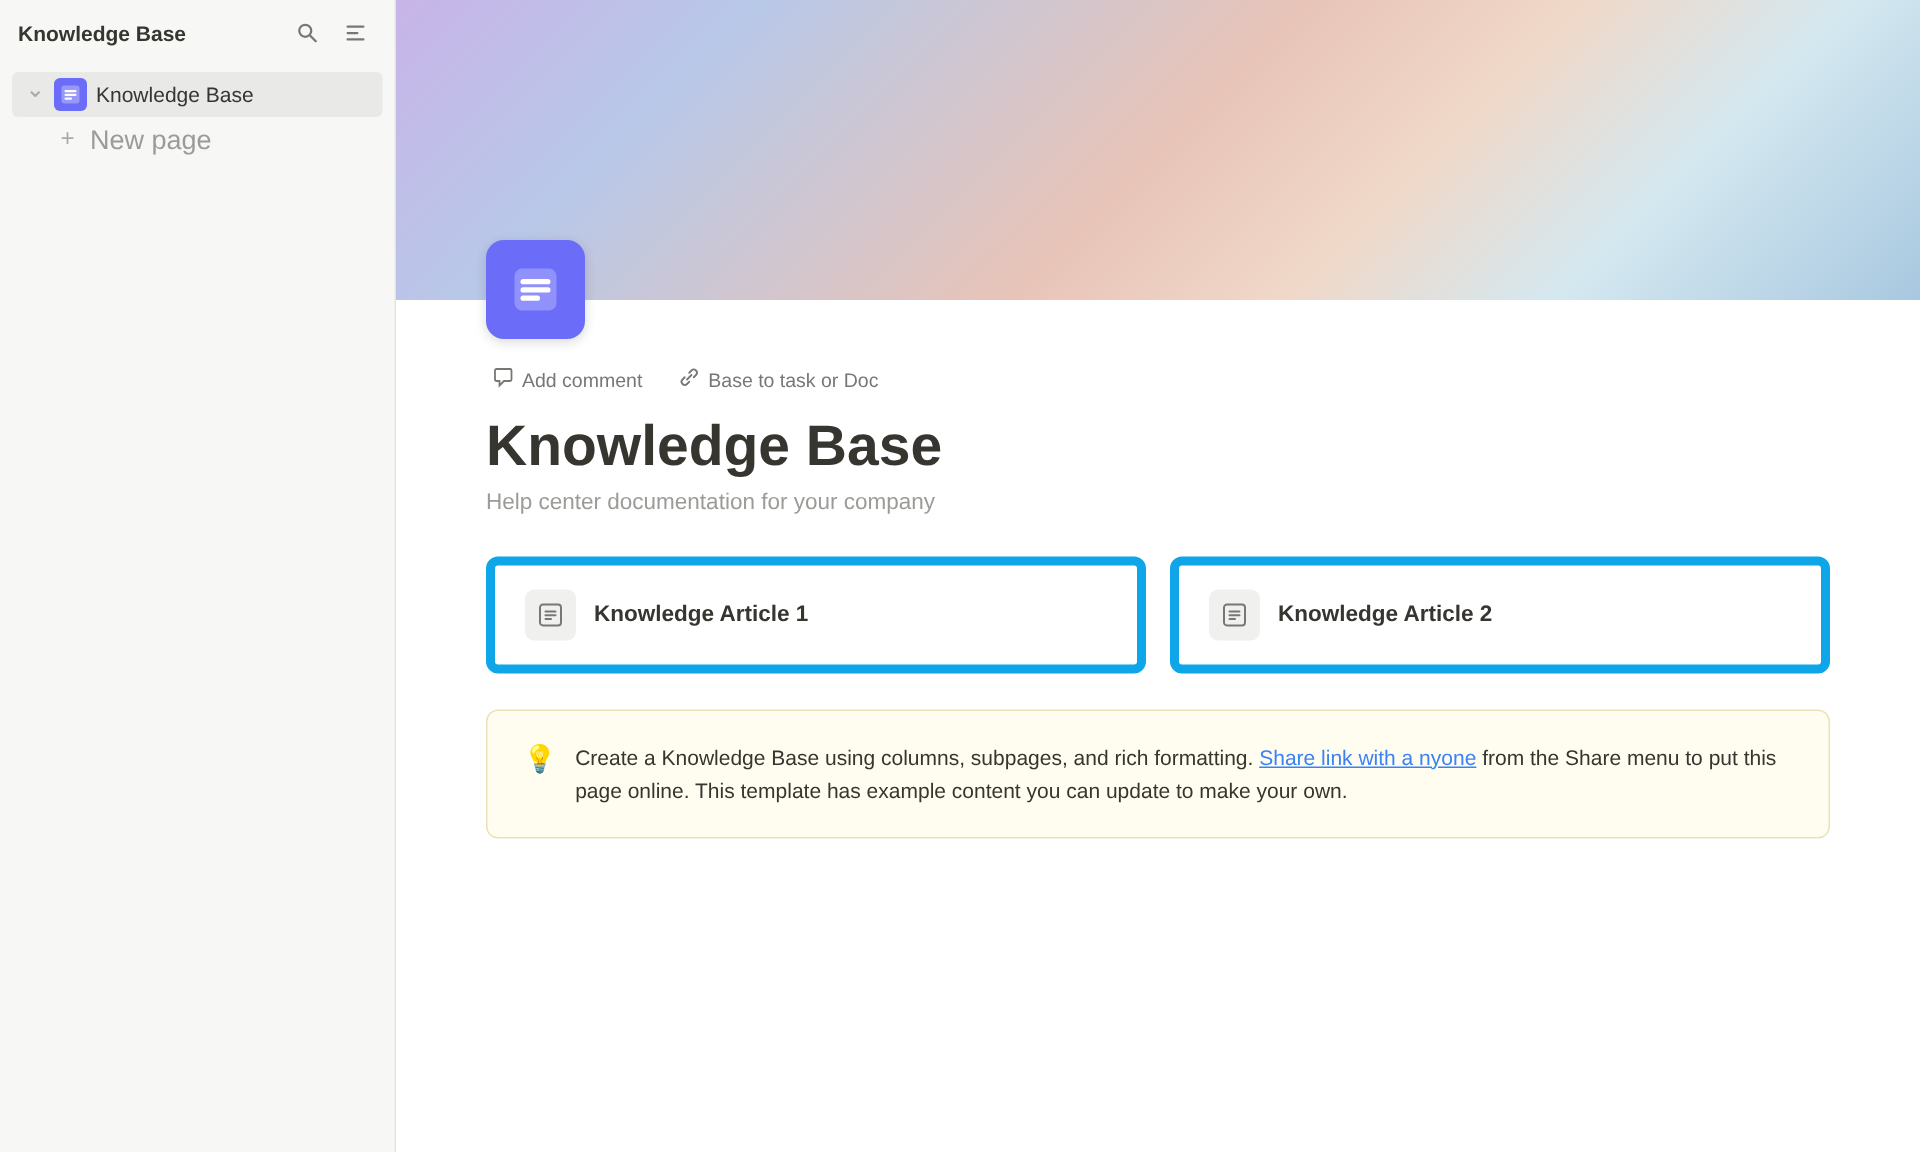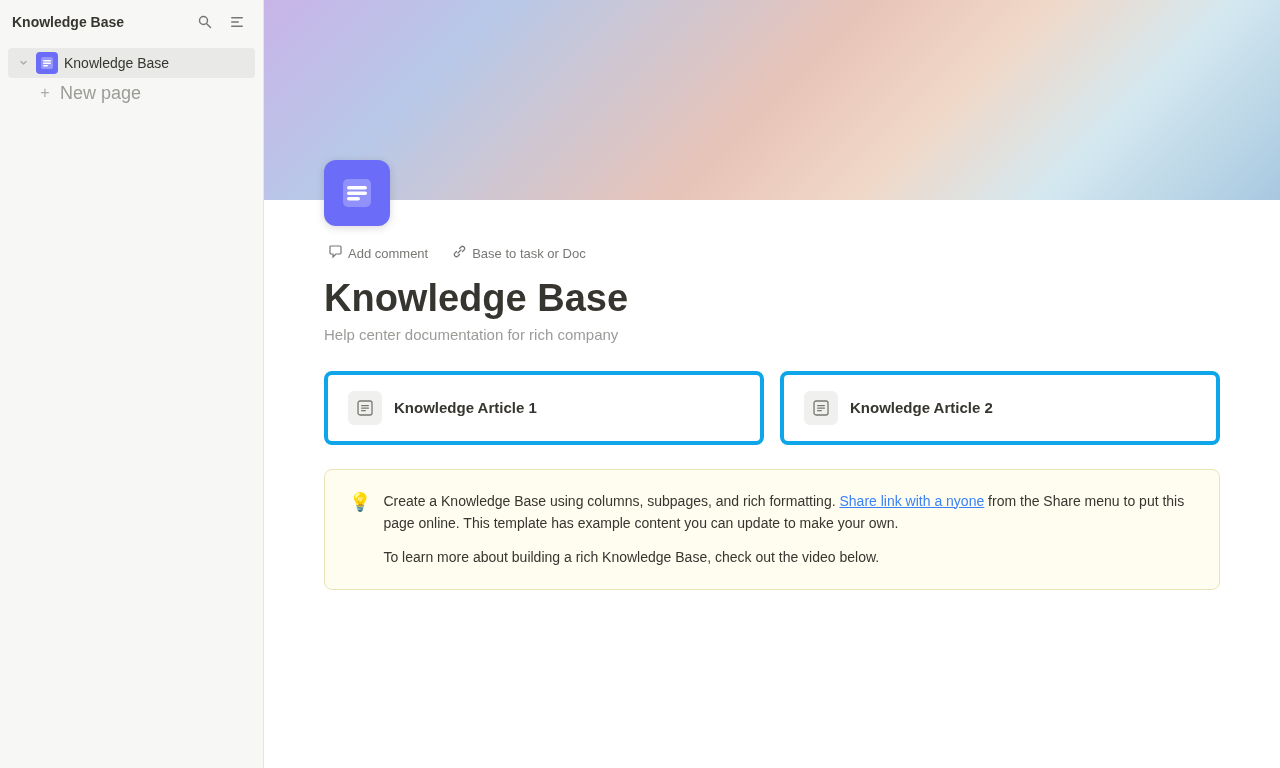--- a/index.html
+++ b/index.html
@@ -194,21 +194,21 @@
     }
 
     
     #article-cards {
       display: flex;
       gap: 16px;
       margin-bottom: 24px;
     }
     .article-card {
       flex: 1;
-      border: 4px solid #0ea5e9;
+      border: 6px solid #0ea5e9;
       border-radius: 8px;
       padding: 16px 20px;
       display: flex;
       align-items: center;
       gap: 12px;
       cursor: pointer;
       background: #fff;
       min-height: 72px;
     }
     .article-card-icon {
@@ -337,21 +337,21 @@
           <path d="M4.5 7.5L3 9C2.17 9.83 2.17 11.17 3 12L3 12C3.83 12.83 5.17 12.83 6 12L7.5 10.5" stroke="#787774" stroke-width="1.2" stroke-linecap="round"></path>
           <path d="M7.5 4.5L9 3C9.83 2.17 11.17 2.17 12 3V3C12.83 3.83 12.83 5.17 12 6L10.5 7.5" stroke="#787774" stroke-width="1.2" stroke-linecap="round"></path>
         </svg>
       </span>
       <span>Base to task or Doc</span>
     </button>
   </div>
 
   <div id="page-title-area">
     <h1 id="page-title">Knowledge Base</h1>
-    <p id="page-subtitle">Help center documentation for rich company</p>
+    <p id="page-subtitle">Help center documentation for your company</p>
   </div>
 
   <div id="page-content">
 
     <div id="article-cards">
       <div class="article-card">
         <div class="article-card-icon">
           <svg viewBox="0 0 18 18" fill="none">
             <rect x="2" y="2" width="14" height="14" rx="2" stroke="#787774" stroke-width="1.3"></rect>
             <rect x="5" y="6" width="8" height="1.3" rx="0.65" fill="#787774"></rect>
@@ -375,19 +375,18 @@
       </div>
     </div>
 
     <div id="info-box">
       <div id="info-box-inner">
         <span class="info-bulb">💡</span>
         <div class="info-text">
           <p>
             <span>Create a Knowledge Base using columns, subpages, and rich formatting. </span><a class="info-link">Share link with a nyone</a><span> from the Share menu to put this page online. This template has example content you can update to make your own.</span>
           </p>
-          <p>To learn more about building a rich Knowledge Base, check out the video below.</p>
         </div>
       </div>
     </div>
 
   </div>
 </main>
 
 </body></html>

